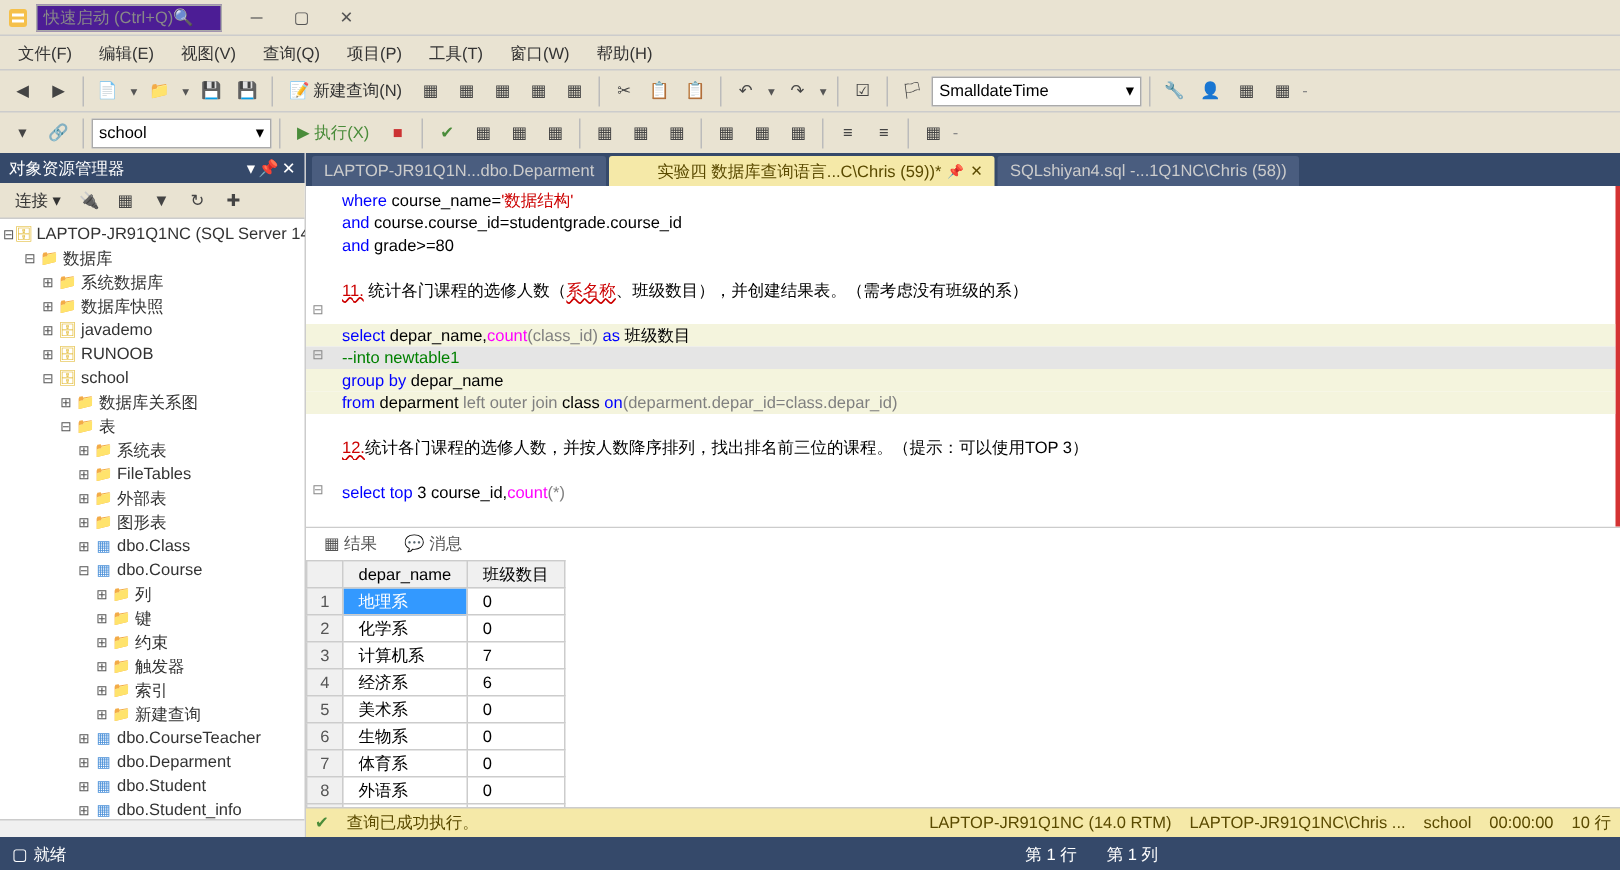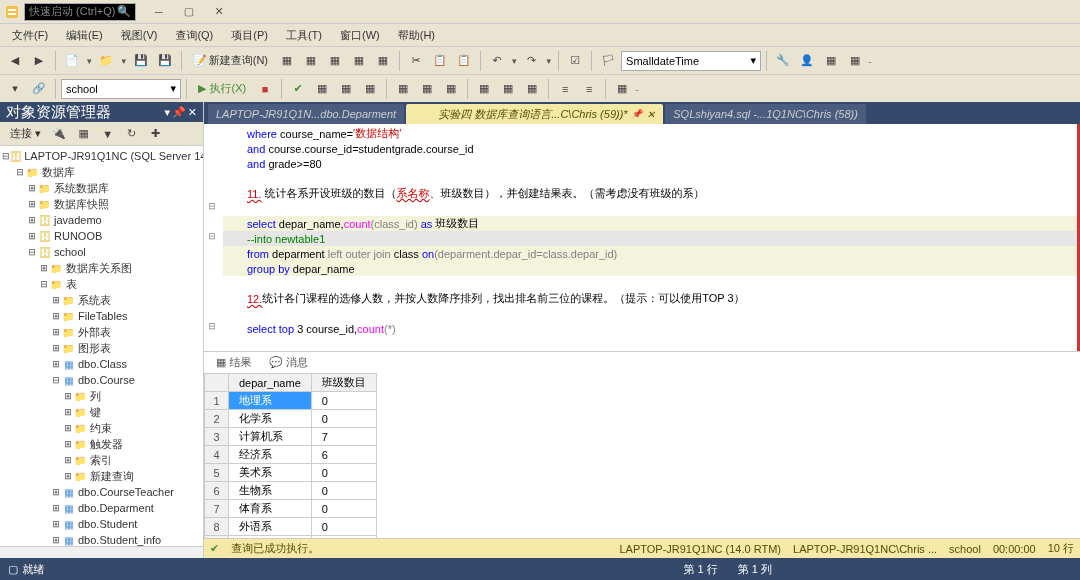--- a/index.html
+++ b/index.html
@@ -1,52 +1,52 @@
 <!DOCTYPE html>
 <html><head>
 <meta charset="utf-8">
 <style>
 * { box-sizing: border-box; margin: 0; padding: 0; font-family: "Microsoft YaHei", "Segoe UI", sans-serif; font-size: 11px; }
 body { width: 1080px; height: 580px; overflow: hidden; background: #fff; display: flex; flex-direction: column; }
 .titlebar { height: 24px; background: #e9e3d2; display: flex; align-items: center; padding: 0 4px; border-bottom: 1px solid #ccc; }
 .titlebar .icon { width: 16px; height: 16px; margin-right: 4px; }
 .titlebar .title { flex: 1; color: #5a5a5a; font-size: 12px; }
-.titlebar .quick { width: 112px; height: 18px; border: 1px solid #aaa; background: #000000; padding: 0 4px; color: #888; font-size: 11px; margin-right: 8px; display: flex; align-items: center; justify-content: space-between; }
+.titlebar .quick { width: 124px; height: 18px; border: 1px solid #aaa; background: #4c1d95; padding: 0 4px; color: #888; font-size: 11px; margin-right: 8px; display: flex; align-items: center; }
 .titlebar .winbtn { width: 30px; height: 20px; display: flex; align-items: center; justify-content: center; color: #555; cursor: pointer; }
 .menubar { height: 22px; background: #e9e3d2; display: flex; align-items: center; padding: 0 4px; gap: 2px; }
 .menu-item { padding: 2px 8px; color: #333; cursor: pointer; }
 .toolbar { height: 28px; background: #e9e3d2; border-top: 1px solid #ccc; display: flex; align-items: center; padding: 0 4px; gap: 2px; }
 .tbtn { width: 22px; height: 22px; display: flex; align-items: center; justify-content: center; color: #444; cursor: pointer; border: 1px solid transparent; }
 .tdrop { font-size: 9px; color: #555; cursor: pointer; padding: 0 2px; }
 .tsep { width: 1px; height: 20px; background: #bbb; margin: 0 3px; }
 .tlink { color: #333; padding: 2px 6px; cursor: pointer; display: flex; align-items: center; gap: 2px; }
 .tcombo { height: 20px; border: 1px solid #aaa; background: #fff; padding: 0 4px; display: flex; align-items: center; justify-content: space-between; min-width: 100px; }
 .execute-btn { color: #4a8c3a; display: flex; align-items: center; gap: 3px; padding: 2px 6px; cursor: pointer; }
 .main-area { flex: 1; display: flex; overflow: hidden; }
 .side-panel { width: 204px; background: #fff; border-right: 1px solid #ccc; display: flex; flex-direction: column; }
 .panel-header { height: 20px; background: #35496a; color: #fff; display: flex; align-items: center; padding: 0 6px; justify-content: space-between; }
-.panel-header .ph-title { font-size: 15px; text-align: right; }
+.panel-header .ph-title { font-size: 11px; text-align: right; }
 .panel-header .ph-btns { display: flex; gap: 2px; font-size: 10px; }
 .panel-toolbar { height: 24px; background: #e9e3d2; border-bottom: 1px solid #ccc; display: flex; align-items: center; padding: 0 4px; gap: 2px; }
 .tree { flex: 1; overflow: auto; padding: 2px; }
 .tree-node { display: flex; align-items: center; height: 16px; color: #333; cursor: pointer; white-space: nowrap; }
 .tree-node .expander { width: 12px; text-align: center; color: #555; font-size: 9px; }
 .tree-node .ticon { width: 14px; height: 14px; margin-right: 2px; display: inline-flex; align-items: center; justify-content: center; font-size: 10px; }
 .folder-y { color: #e0b422; }
 .db-icon { color: #e0b422; }
 .tbl-icon { color: #4a90d9; }
 .tree-scroll { height: 12px; background: #f0f0f0; border-top: 1px solid #ccc; }
 .editor-area { flex: 1; display: flex; flex-direction: column; overflow: hidden; background: #fff; }
 .doc-tabs { height: 22px; background: #35496a; display: flex; align-items: flex-end; padding: 0 4px; gap: 2px; }
-.doc-tab { height: 20px; padding: 0 8px; display: flex; align-items: center; gap: 4px; color: #ccc; background: #4a5d7f; cursor: pointer; font-size: 11px; border-top-left-radius: 2px; border-top-right-radius: 2px; font-style: italic; }
+.doc-tab { height: 20px; padding: 0 8px; display: flex; align-items: center; gap: 4px; color: #ccc; background: #4a5d7f; cursor: pointer; font-size: 11px; border-top-left-radius: 2px; border-top-right-radius: 2px; }
 .doc-tab.active { background: #f5e9a8; color: #5a4a00; padding-left: 32px; }
 .doc-tab .close { font-size: 10px; }
 .doc-tab .pin { font-size: 9px; color: #d08030; }
 .code-editor { flex: 1; background: #fff; overflow: auto; padding: 2px 0; position: relative; border-right: 3px solid #d43333; }
-.code-line { height: 15px; display: flex; align-items: center; padding-left: 24px; font-family: Consolas, monospace; font-size: 12px; white-space: pre; margin-left: 19px; }
+.code-line { height: 15px; display: flex; align-items: center; padding-left: 24px; font-family: Consolas, monospace; font-size: 12px; white-space: pre; }
 .gutter { position: absolute; left: 0; top: 0; width: 18px; }
 .gutter-mark { position: absolute; left: 0; width: 16px; height: 14px; display: flex; align-items: center; justify-content: center; font-size: 9px; color: #888; }
 .kw { color: #0000ff; }
 .str { color: #cc0000; }
 .func { color: #ff00ff; }
 .cmt { color: #008000; }
 .op { color: #808080; }
 .red-u { color: #cc0000; text-decoration: underline wavy #cc0000; }
 .zoom-bar { height: 18px; background: #f0f0f0; border-top: 1px solid #ccc; display: flex; align-items: center; padding: 0 4px; color: #555; font-size: 11px; justify-content: space-between; }
 .result-tabs { height: 22px; background: #fff; border-top: 1px solid #ccc; display: flex; align-items: center; padding: 0 4px; gap: 2px; }
@@ -343,26 +343,26 @@
     <div class="code-editor">
       <div class="gutter">
         <div class="gutter-mark" style="top:75px">⊟</div>
         <div class="gutter-mark" style="top:105px">⊟</div>
         <div class="gutter-mark" style="top:195px">⊟</div>
       </div>
       <div class="code-line"><span class="kw">where</span><span> course_name=</span><span class="str">'数据结构'</span></div>
       <div class="code-line"><span class="kw">and</span><span> course.course_id=studentgrade.course_id</span></div>
       <div class="code-line"><span class="kw">and</span><span> grade&gt;=80</span></div>
       <div class="code-line"></div>
-      <div class="code-line"><span class="red-u">11.</span><span> 统计各系开设班级的数目（</span><span class="red-u">系名称</span><span>、班级数目），并创建结果表。（需考虑没有班级的系）</span></div>
+      <div class="code-line"><span class="red-u">11.</span><span> 统计各门课程的选修人数（</span><span class="red-u">系名称</span><span>、班级数目），并创建结果表。（需考虑没有班级的系）</span></div>
       <div class="code-line"></div>
       <div class="code-line" style="background:#f4f4dd"><span class="kw">select</span><span> depar_name,</span><span class="func">count</span><span class="op">(class_id) </span><span class="kw">as</span><span> 班级数目</span></div>
       <div class="code-line" style="background:#e5e5e5"><span class="cmt">--into newtable1</span></div>
+      <div class="code-line" style="background:#f4f4dd"><span class="kw">group by</span><span> depar_name</span></div>
       <div class="code-line" style="background:#f4f4dd"><span class="kw">from</span><span> deparment </span><span class="op">left outer join</span><span> class </span><span class="kw">on</span><span class="op">(deparment.depar_id=class.depar_id)</span></div>
-      <div class="code-line" style="background:#f4f4dd"><span class="kw">group by</span><span> depar_name</span></div>
       <div class="code-line"></div>
       <div class="code-line"><span class="red-u">12.</span><span>统计各门课程的选修人数，并按人数降序排列，找出排名前三位的课程。（提示：可以使用TOP 3）</span></div>
       <div class="code-line"></div>
       <div class="code-line"><span class="kw">select</span><span> </span><span class="kw">top</span><span> 3 course_id,</span><span class="func">count</span><span class="op">(*)</span></div>
     </div>
 
 
     <div class="result-tabs">
       <div class="result-tab">
           <span>▦</span>

